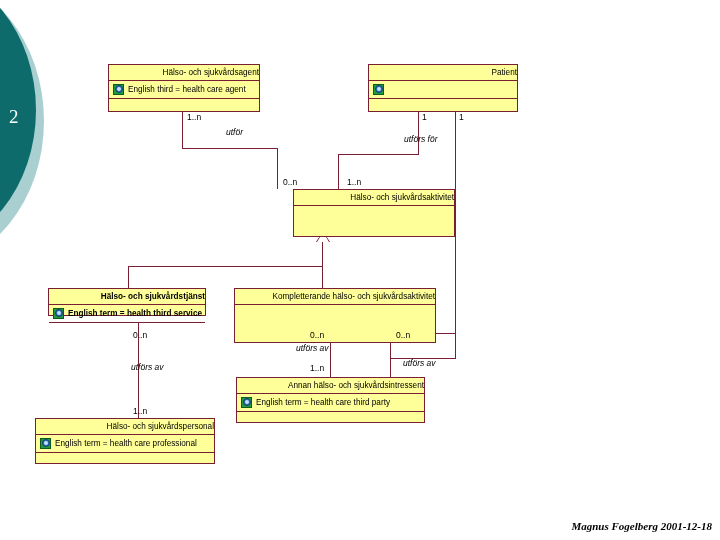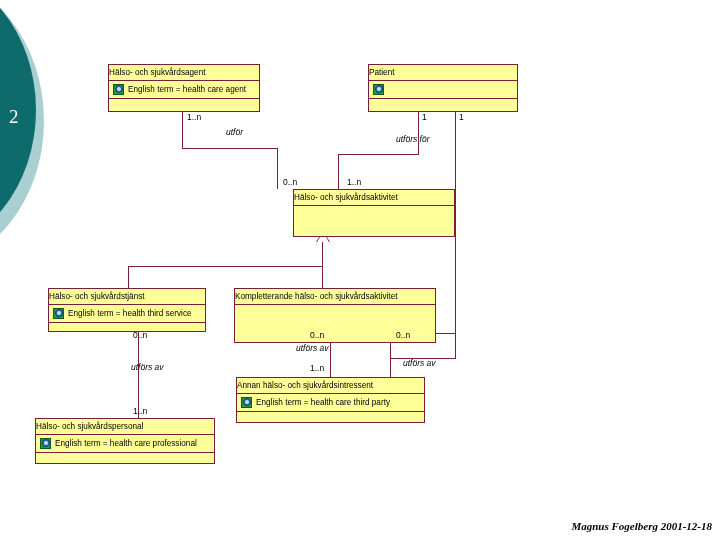--- a/index.html
+++ b/index.html
@@ -56,21 +56,21 @@
   
   .uml-box {
     position: absolute;
     background: #FFFF99;
     border: 1px solid #7A1F33;
     box-sizing: border-box;
   }
   .uml-title {
     height: 15px;
     line-height: 15px;
-    text-align: left;
+    text-align: right;
     font-size: 8.2px;
     color: #000000;
     border-bottom: 1px solid #7A1F33;
     white-space: nowrap;
     overflow: hidden;
   }
   .uml-attr {
     height: 17px;
     line-height: 17px;
     font-size: 8.2px;
@@ -212,21 +212,21 @@
   <div class="ln ln-v" style="left:330px; top:322px; height:55px;"></div>
 
   <div class="uml-box" style="left:108px; top:64px; width:152px; height:48px;">
     <div class="uml-title">Hälso- och sjukvårdsagent</div>
     <div class="uml-attr">
       <span class="attr-icon">
           <span class="g1"></span>
           <span class="g2"></span>
           <span class="g3"></span>
         </span>
-      <span class="attr-text">English term = health care agent</span>
+      <span class="attr-text">English third = health care agent</span>
     </div>
     <div class="uml-ops"></div>
   </div>
 
   <div class="uml-box" style="left:368px; top:64px; width:150px; height:48px;">
     <div class="uml-title">Patient</div>
     <div class="uml-attr">
       <span class="attr-icon">
           <span class="g1"></span>
           <span class="g2"></span>
@@ -234,21 +234,21 @@
         </span>
     </div>
     <div class="uml-ops"></div>
   </div>
 
   <div class="uml-box" style="left:262px; top:189px; width:162px; height:48px;margin-left:31px;">
     <div class="uml-title">Hälso- och sjukvårdsaktivitet</div>
     <div class="uml-ops"></div>
   </div>
 
-  <div class="uml-box" style="left:48px; top:288px; width:158px; height:44px;">
+  <div class="uml-box" style="left:48px; top:288px; width:158px; height:28px;font-weight:bold;">
     <div class="uml-title">Hälso- och sjukvårdstjänst</div>
     <div class="uml-attr">
       <span class="attr-icon">
           <span class="g1"></span>
           <span class="g2"></span>
           <span class="g3"></span>
         </span>
       <span class="attr-text">English term = health third service</span>
     </div>
     <div class="uml-ops" style="height:11px;"></div>
@@ -290,20 +290,20 @@
   <div class="mult" style="left:422px; top:112px;">1</div>
   <div class="mult" style="left:459px; top:112px;">1</div>
   <div class="mult" style="left:347px; top:177px;">1..n</div>
   <div class="mult" style="left:133px; top:330px;">0..n</div>
   <div class="mult" style="left:310px; top:330px;">0..n</div>
   <div class="mult" style="left:396px; top:330px;">0..n</div>
   <div class="mult" style="left:310px; top:363px;">1..n</div>
   <div class="mult" style="left:133px; top:406px;">1..n</div>
 
   <div class="role" style="left:226px; top:127px;">utför</div>
-  <div class="role" style="left:356px; top:134px;padding-left:40px;">utförs för</div>
+  <div class="role" style="left:364px; top:134px;padding-left:40px;">utförs för</div>
   <div class="role" style="left:131px; top:362px;">utförs av</div>
   <div class="role" style="left:296px; top:343px;">utförs av</div>
   <div class="role" style="left:403px; top:358px;">utförs av</div>
 
   <div class="signature">Magnus Fogelberg 2001-12-18</div>
 
 </div>
 
 </body></html>

